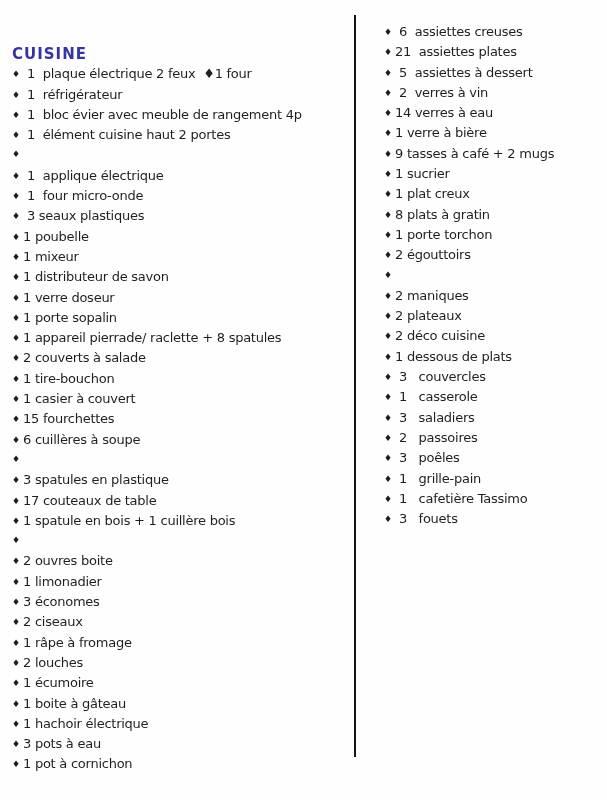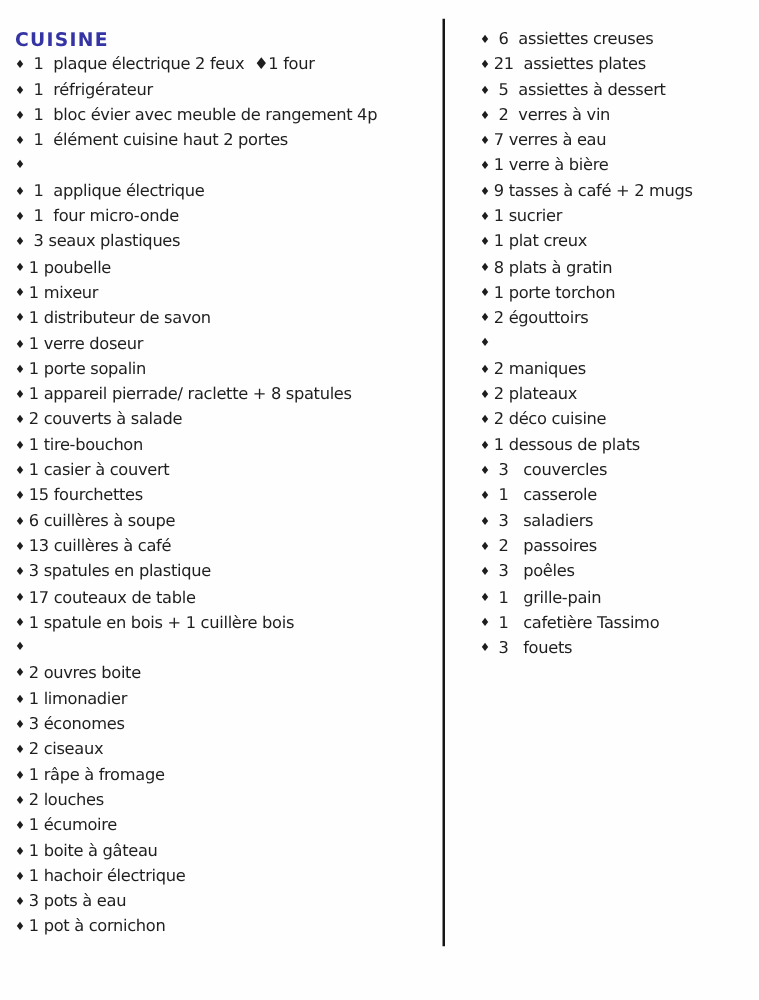--- a/index.html
+++ b/index.html
@@ -20,20 +20,21 @@
     inset: 0;
     background: #fefefe;
   }
   .col {
     position: absolute;
     top: 22px;
   }
   .col-left {
     left: 12px;
     width: 336px;
+    margin-top: 22px;
   }
   .col-right {
     left: 384px;
     width: 218px;
   }
   .doc-title {
     font-size: 15px;
     font-weight: bold;
     letter-spacing: 1px;
     line-height: 20.3px;
@@ -165,21 +166,20 @@
           <span class="txt">15 fourchettes</span>
         </div>
 
         <div class="row">
           <span class="bullet">♦</span>
           <span class="txt">6 cuillères à soupe</span>
         </div>
 
         <div class="row">
           <span class="bullet">♦</span>
-          <span class="txt">13 cuillères à café</span>
         </div>
 
         <div class="row">
           <span class="bullet">♦</span>
           <span class="txt">3 spatules en plastique</span>
         </div>
 
         <div class="row">
           <span class="bullet">♦</span>
           <span class="txt">17 couteaux de table</span>
@@ -271,21 +271,21 @@
           <span class="txt"> 5  assiettes à dessert</span>
         </div>
 
         <div class="row">
           <span class="bullet">♦</span>
           <span class="txt"> 2  verres à vin</span>
         </div>
 
         <div class="row">
           <span class="bullet">♦</span>
-          <span class="txt">7 verres à eau</span>
+          <span class="txt">14 verres à eau</span>
         </div>
 
         <div class="row">
           <span class="bullet">♦</span>
           <span class="txt">1 verre à bière</span>
         </div>
 
         <div class="row">
           <span class="bullet">♦</span>
           <span class="txt">9 tasses à café + 2 mugs</span>

